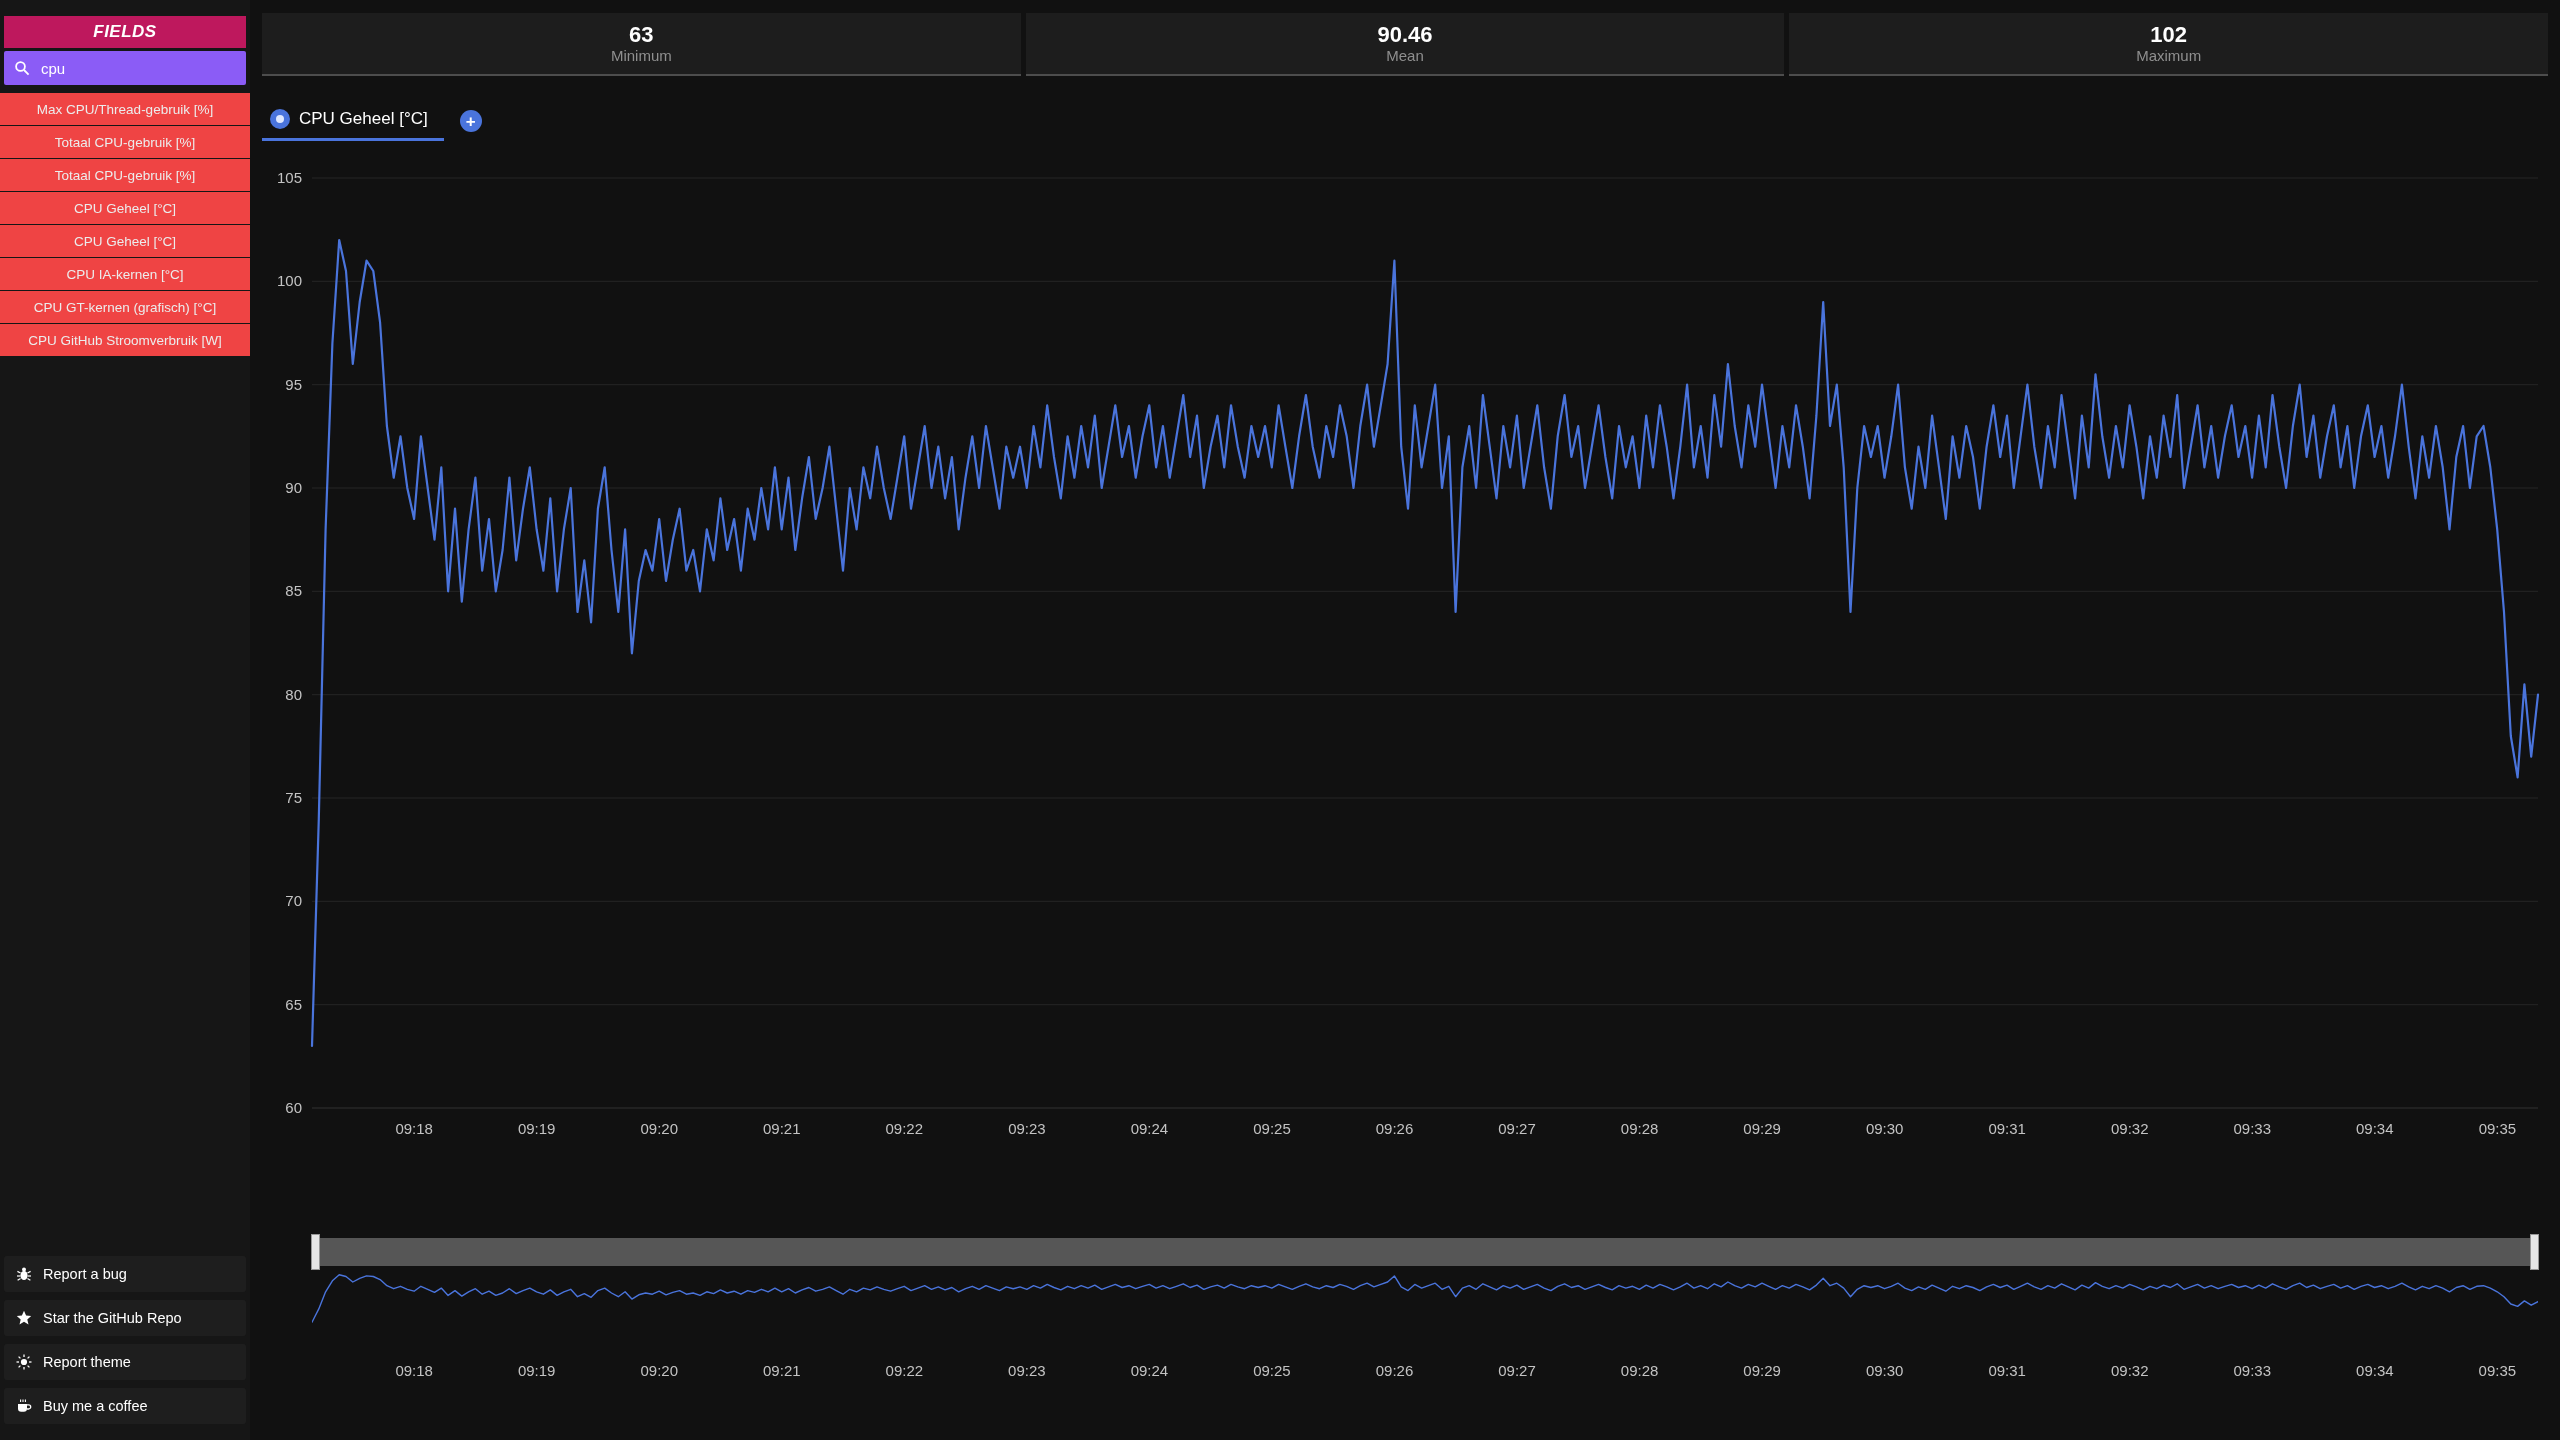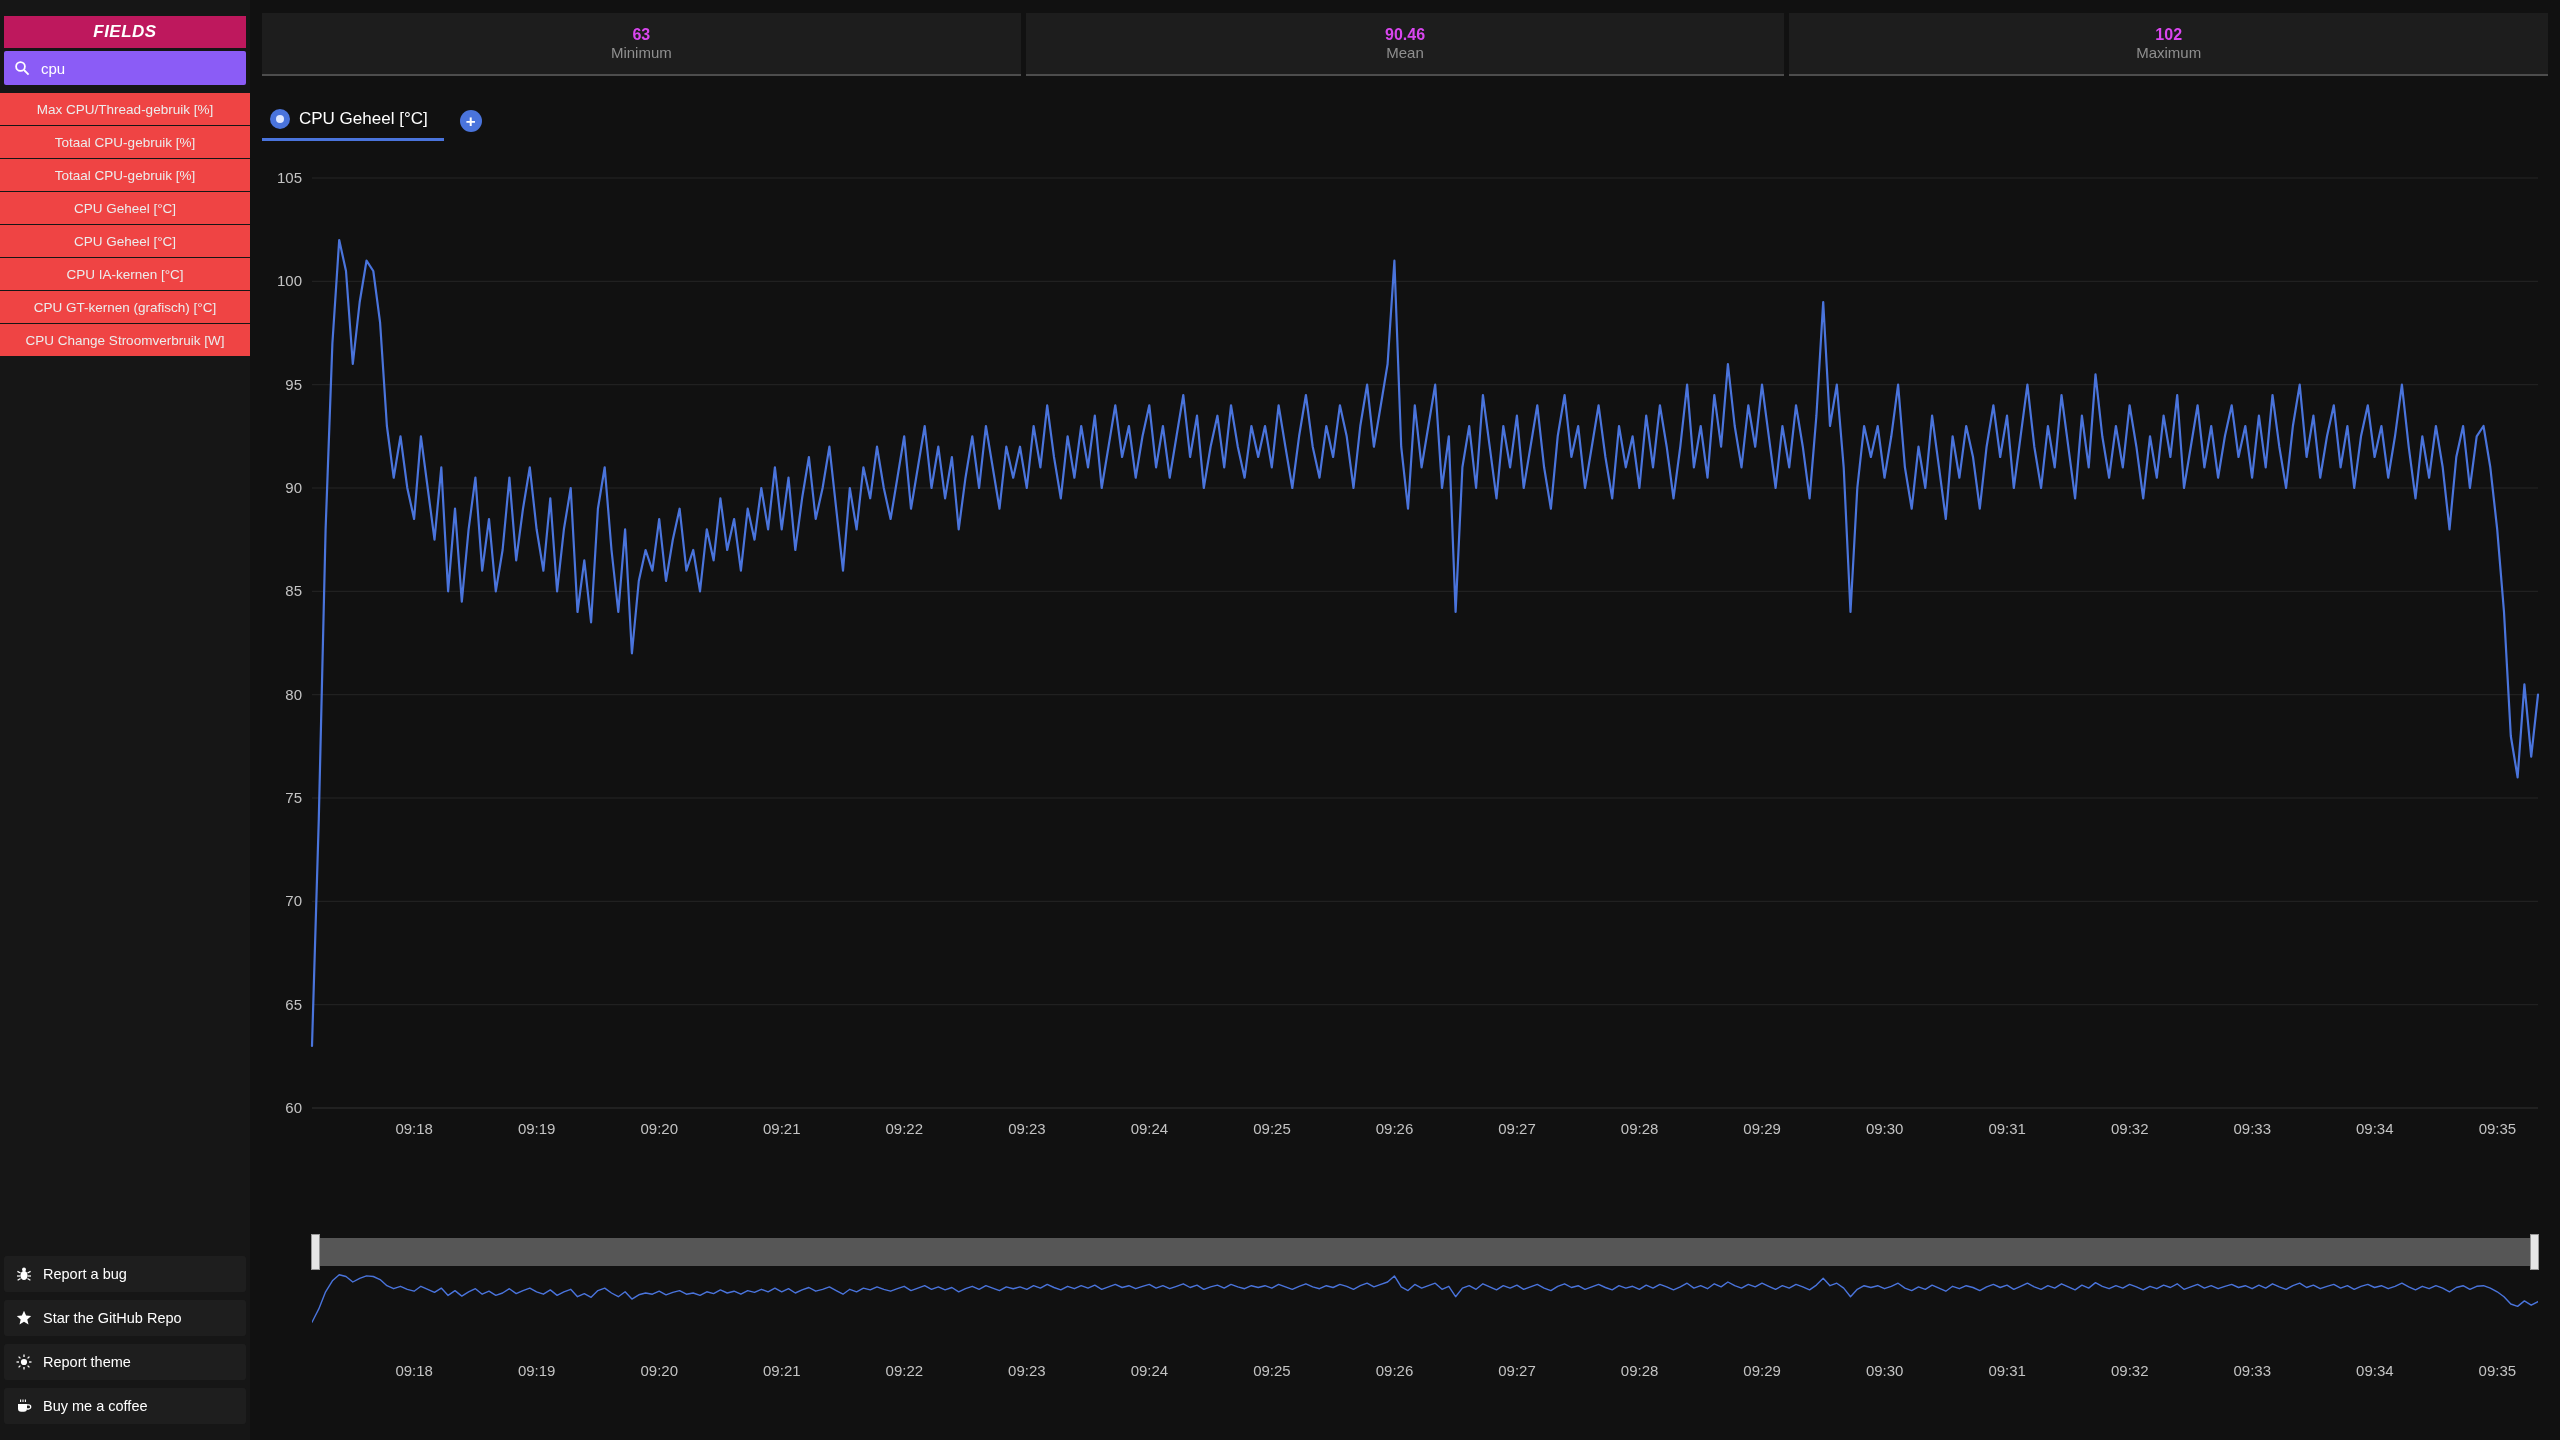--- a/index.html
+++ b/index.html
@@ -21,21 +21,21 @@
   .action-btn{height:36px;margin-top:8px;background:#1e1e1e;border-radius:3px;display:flex;
     align-items:center;gap:11px;padding:0 12px;font-weight:normal;font-size:14.5px;cursor:pointer;}
   .icon16{width:16px;height:16px;flex:none;display:block;}
 
   
   .main{position:absolute;left:250px;top:0;right:0;bottom:0;background:#111;}
 
   .stats-row{position:absolute;left:12px;right:12px;top:13px;height:63px;display:flex;gap:5px;}
   .stat{flex:1;background:#1d1d1d;border-bottom:2px solid #4d4d4d;display:flex;
     flex-direction:column;align-items:center;justify-content:center;gap:2px;}
-  .stat-value{font-size:16px;font-weight:bold;color:#d946ef;line-height:1;}
+  .stat-value{font-size:22px;font-weight:bold;color:#ffffff;line-height:1;}
   .stat-label{font-size:15px;color:#8f8f8f;line-height:1;}
 
   .tabs{position:absolute;left:12px;top:100px;height:42px;display:flex;align-items:center;}
   .tab{display:inline-flex;align-items:center;gap:9px;padding:7px 16px 9px 8px;
     border-bottom:3px solid #4a74dc;color:#fff;font-size:17px;cursor:pointer;}
   .series-dot{width:20px;height:20px;border-radius:50%;background:#4a74dc;position:relative;}
   .series-dot::after{content:"";position:absolute;left:6px;top:6px;width:8px;height:8px;
     border-radius:50%;background:#dfe8ff;}
   .add-tab{width:22px;height:22px;border-radius:50%;background:#4a74dc;color:#fff;display:flex;
     align-items:center;justify-content:center;font-size:17px;font-weight:bold;margin-left:16px;
@@ -69,21 +69,21 @@
   </div>
 
   <div class="field-list">
     <div class="field-item">Max CPU/Thread-gebruik [%]</div>
     <div class="field-item">Totaal CPU-gebruik [%]</div>
     <div class="field-item">Totaal CPU-gebruik [%]</div>
     <div class="field-item">CPU Geheel [°C]</div>
     <div class="field-item">CPU Geheel [°C]</div>
     <div class="field-item">CPU IA-kernen [°C]</div>
     <div class="field-item">CPU GT-kernen (grafisch) [°C]</div>
-    <div class="field-item">CPU Change Stroomverbruik [W]</div>
+    <div class="field-item">CPU GitHub Stroomverbruik [W]</div>
   </div>
 
   <div class="side-actions">
     <div class="action-btn">
       <svg class="icon16" viewBox="0 0 16 16">
         <ellipse cx="8" cy="9.5" rx="3.6" ry="4.6" fill="#fff"></ellipse>
         <circle cx="8" cy="3.6" r="2" fill="#fff"></circle>
         <g stroke="#fff" stroke-width="1.2">
           <line x1="4.5" y1="7" x2="1.4" y2="5.4"></line>
             <line x1="4.3" y1="10" x2="1" y2="10"></line>

